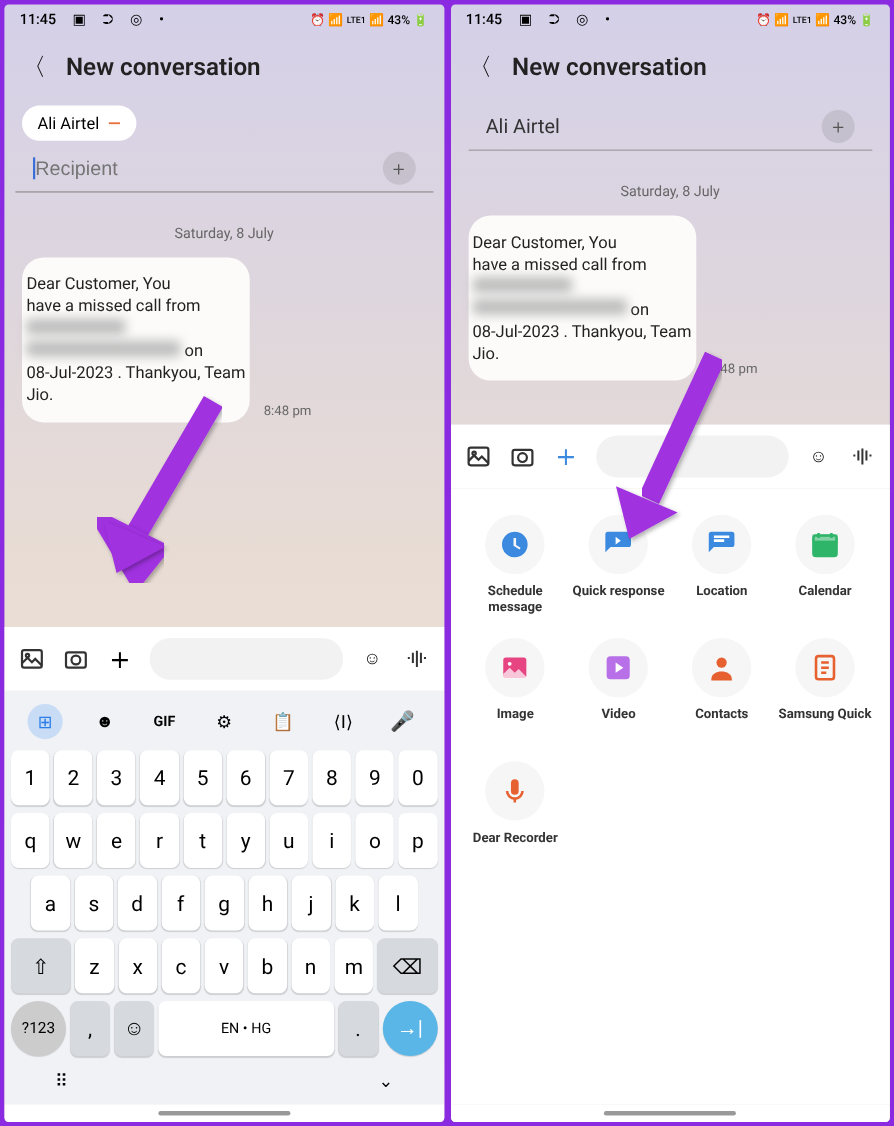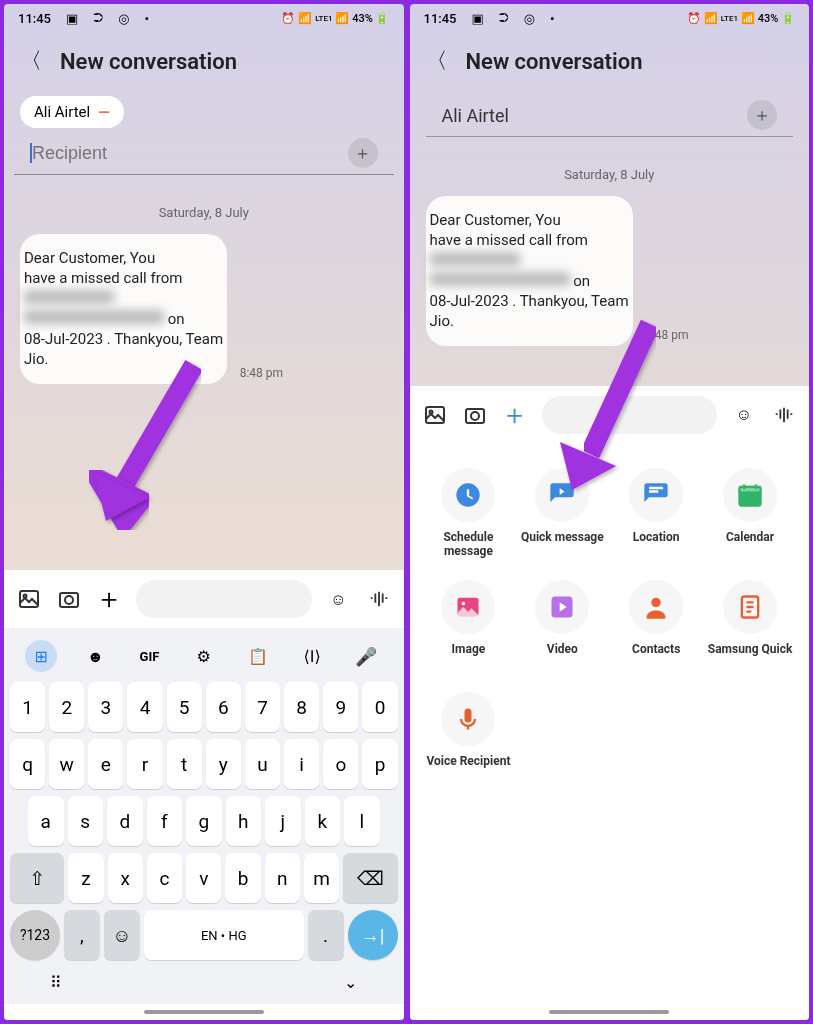--- a/index.html
+++ b/index.html
@@ -290,21 +290,21 @@
           </div>
           <div class="attach-label">Schedule message</div>
         </div>
         <div class="attach-item">
           <div class="attach-circle">
             <svg width="28" height="28" viewBox="0 0 24 24" fill="#3b8ae0">
               <path d="M20 2H4a2 2 0 00-2 2v14l4-4h14a2 2 0 002-2V4a2 2 0 00-2-2z"></path>
               <path d="M10 6l4 3-4 3V6z" fill="#fff"></path>
             </svg>
           </div>
-          <div class="attach-label">Quick message</div>
+          <div class="attach-label">Quick response</div>
         </div>
         <div class="attach-item">
           <div class="attach-circle">
             <svg width="28" height="28" viewBox="0 0 24 24" fill="#3b8ae0">
               <path d="M20 2H4a2 2 0 00-2 2v14l4-4h14a2 2 0 002-2V4a2 2 0 00-2-2z"></path>
               <path d="M6 6h12M6 9h8" stroke="#fff" stroke-width="2"></path>
             </svg>
           </div>
           <div class="attach-label">Location</div>
         </div>
@@ -355,20 +355,20 @@
           </div>
           <div class="attach-label">Samsung Quick</div>
         </div>
         <div class="attach-item">
           <div class="attach-circle">
             <svg width="28" height="28" viewBox="0 0 24 24" fill="#e66030">
               <rect x="9" y="3" width="6" height="12" rx="3"></rect>
               <path d="M6 12a6 6 0 0012 0M12 18v3" stroke="#e66030" stroke-width="2" fill="none"></path>
             </svg>
           </div>
-          <div class="attach-label">Voice Recipient</div>
+          <div class="attach-label">Dear Recorder</div>
         </div>
       </div>
   </div>
   <div class="nav-bar">
       <div class="nav-handle"></div>
     </div>
 </div>
 
 </body></html>

